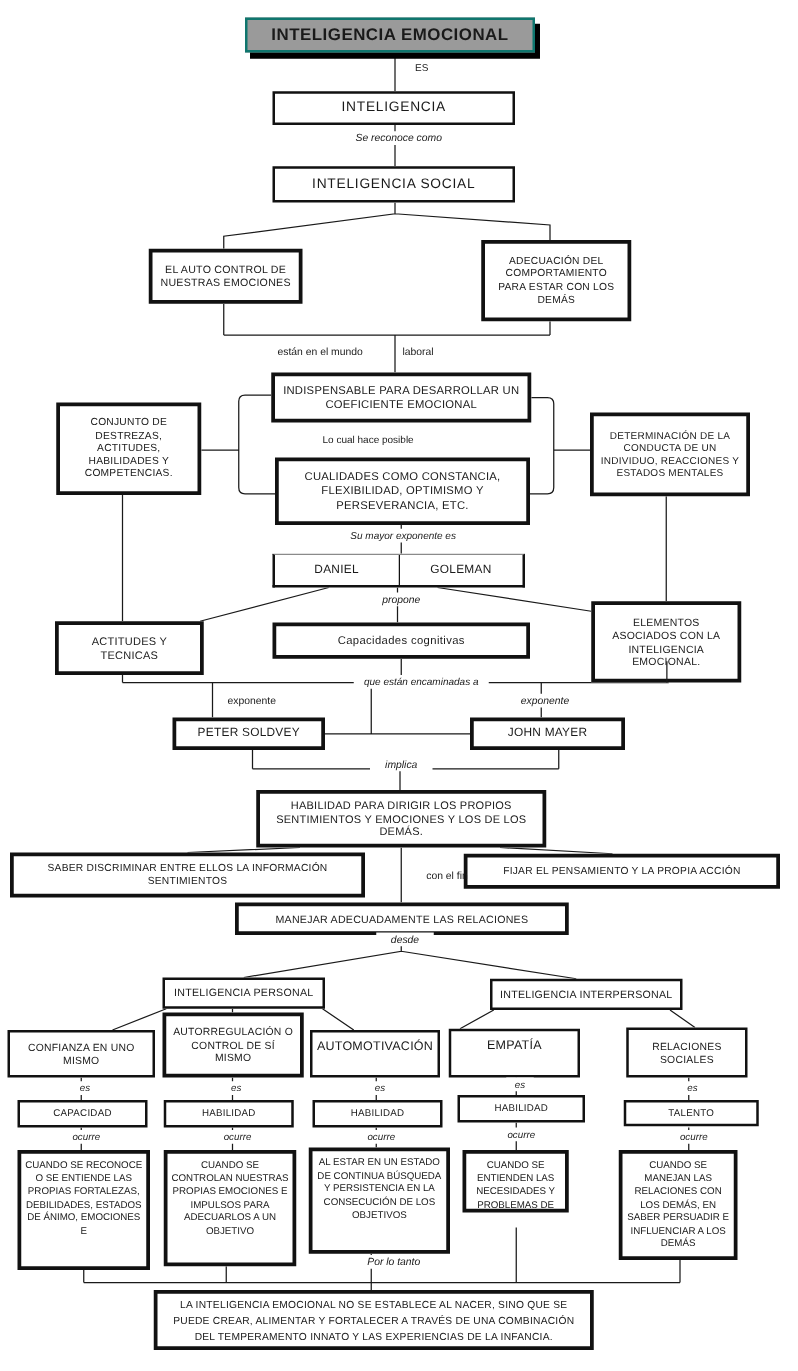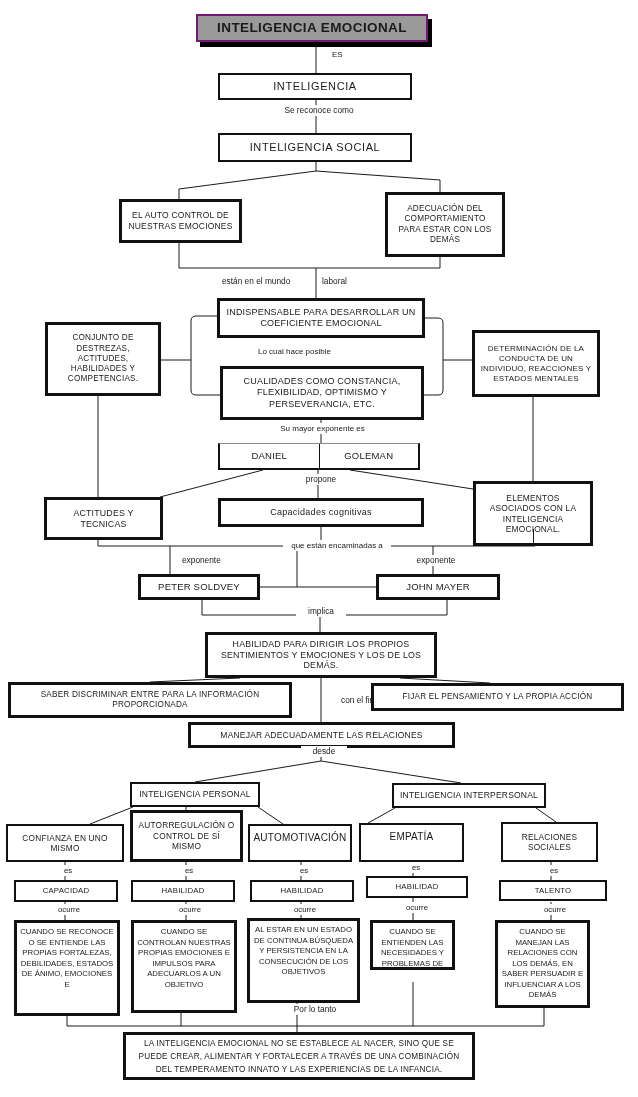--- a/index.html
+++ b/index.html
@@ -8,30 +8,30 @@
     font-family:"Liberation Sans", sans-serif;color:#1a1a1a;overflow:hidden;
   }
   svg.wires{position:absolute;left:0;top:0;width:638px;height:1097px;}
   .bx{
     position:absolute;box-sizing:border-box;background:#fff;border:3px solid #111;
     display:flex;align-items:center;justify-content:center;text-align:center;
     font-size:8.5px;line-height:1.25;padding:2px 5px;letter-spacing:.2px;
   }
   .b2{border-width:2px;}
   .title{
-    background:#9a9a9a;border:2px solid #701a75;box-shadow:4px 5px 0 0 #000;
+    background:#9a9a9a;border:2px solid #0f766e;box-shadow:4px 5px 0 0 #000;
     font-weight:bold;font-size:13.5px;letter-spacing:.4px;
   }
   .big{font-size:11px;letter-spacing:.6px;}
   .dg{padding:0;font-size:9.5px;border-width:2px;border-top:1px solid #8a8a8a;}
   .dg span{flex:1;display:flex;align-items:center;justify-content:center;height:100%;}
   .dg .cell2{border-left:1px solid #111;}
   .desc{font-size:7.8px;line-height:10.5px;padding:4px 3px;align-items:flex-start;overflow:hidden;letter-spacing:0;}
   .lb{position:absolute;font-size:8.3px;line-height:11px;white-space:nowrap;}
-  .lb.bg{background:#fff;padding:0 3px;text-align:center;}
+  .lb.bg{background:#fff;padding:0 3px;text-align:center;font-style:italic;}
   .vstroke{position:absolute;width:1px;background:#1a1a1a;}
 </style>
 </head>
 <body>
 
 <div id="canvas">
 
   <svg class="wires" viewBox="0 0 638 1097" fill="none" stroke="#1a1a1a" stroke-width="1">
     <g>
       <path d="M316 42 V73"></path>
@@ -76,21 +76,21 @@
 
   <div class="bx" style="left:44px;top:497px;width:119px;height:43px;font-size:8.8px">ACTITUDES Y TECNICAS</div>
   <div class="bx" style="left:218px;top:498px;width:206px;height:29px;font-size:9px;letter-spacing:.3px">Capacidades cognitivas</div>
   <div class="bx" style="left:473px;top:481px;width:120px;height:65px;font-size:8.4px">ELEMENTOS ASOCIADOS CON LA INTELIGENCIA EMOCIONAL.</div>
   <div class="vstroke" style="left:533px;top:529px;height:17px"></div>
 
   <div class="bx" style="left:138px;top:574px;width:122px;height:26px;font-size:9.5px">PETER SOLDVEY</div>
   <div class="bx" style="left:376px;top:574px;width:124px;height:26px;font-size:9.5px">JOHN MAYER</div>
 
   <div class="bx" style="left:205px;top:632px;width:232px;height:46px;font-size:8.8px">HABILIDAD PARA DIRIGIR LOS PROPIOS SENTIMIENTOS Y EMOCIONES Y LOS DE LOS DEMÁS.</div>
-  <div class="bx" style="left:8px;top:682px;width:284px;height:36px;font-size:8.2px">SABER DISCRIMINAR ENTRE PARA LA INFORMACIÓN PROPORCIONADA</div>
+  <div class="bx" style="left:8px;top:682px;width:284px;height:36px;font-size:8.2px">SABER DISCRIMINAR ENTRE ELLOS LA INFORMACIÓN SENTIMIENTOS</div>
   <div class="bx" style="left:371px;top:683px;width:253px;height:28px;font-size:8.2px">FIJAR EL PENSAMIENTO Y LA PROPIA ACCIÓN</div>
   <div class="bx" style="left:188px;top:722px;width:267px;height:26px">MANEJAR ADECUADAMENTE LAS RELACIONES</div>
 
   <div class="bx b2" style="left:130px;top:782px;width:130px;height:25px">INTELIGENCIA PERSONAL</div>
   <div class="bx b2" style="left:392px;top:783px;width:154px;height:25px">INTELIGENCIA INTERPERSONAL</div>
 
   <div class="bx b2" style="left:6px;top:824px;width:118px;height:38px;font-size:8.3px">CONFIANZA EN UNO MISMO</div>
   <div class="bx" style="left:130px;top:810px;width:113px;height:52px;font-size:8.3px">AUTORREGULACIÓN O CONTROL DE SÍ MISMO</div>
   <div class="bx b2" style="left:248px;top:824px;width:104px;height:38px;font-size:10px;align-items:flex-start;padding-top:6px">AUTOMOTIVACIÓN</div>
   <div class="bx b2" style="left:359px;top:823px;width:105px;height:39px;font-size:10px;align-items:flex-start;padding-top:6px">EMPATÍA</div>

